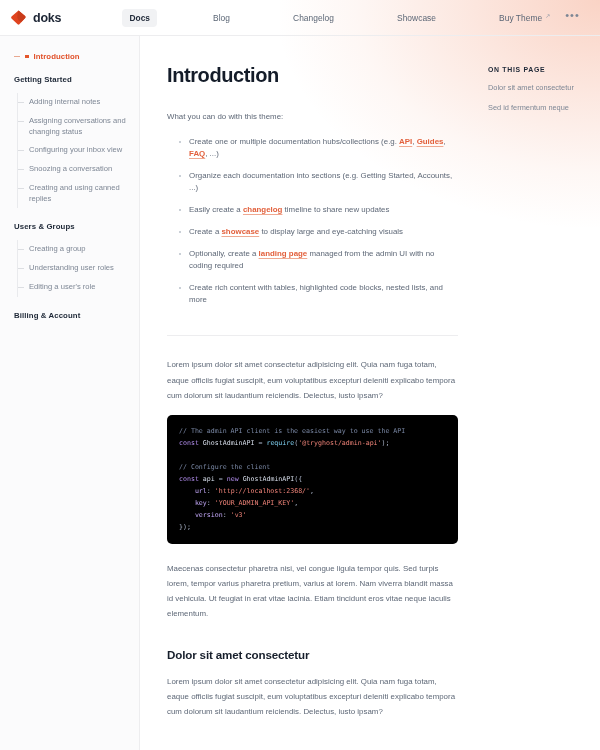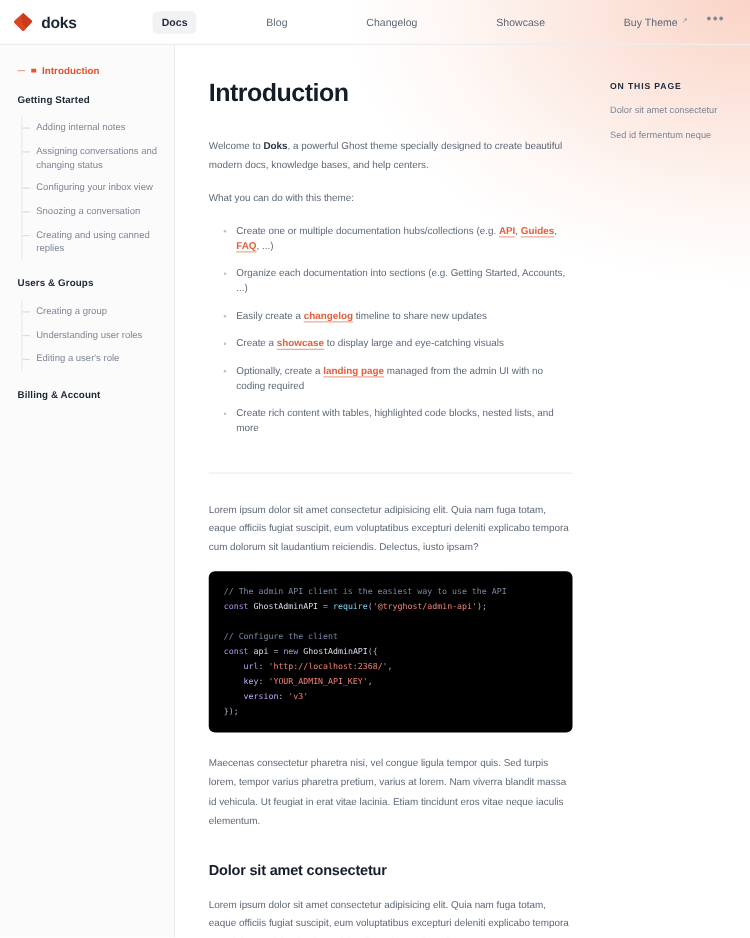--- a/index.html
+++ b/index.html
@@ -457,21 +457,20 @@
 
     <div class="sb-group">
       <div class="sb-title">Billing &amp; Account</div>
     </div>
   </aside>
 
   <main class="main">
 
     <h1 class="doc-title">Introduction</h1>
 
-    <p class="doc-p"><span>Welcome to </span><strong>Doks</strong><span>, a powerful Ghost theme specially designed to create beautiful modern docs, knowledge bases, and help centers.</span></p>
 
     <p class="doc-p">What you can do with this theme:</p>
 
     <ul class="doc-list">
       <li><span>Create one or multiple documentation hubs/collections (e.g. </span><a class="ilink" href="#">API</a><span>, </span><a class="ilink" href="#">Guides</a><span>, </span><a class="ilink" href="#">FAQ</a><span>, ...)</span></li>
 
       <li><span>Organize each documentation into sections (e.g. Getting Started, Accounts, ...)</span></li>
 
       <li><span>Easily create a </span><a class="ilink" href="#">changelog</a><span> timeline to share new updates</span></li>
 

